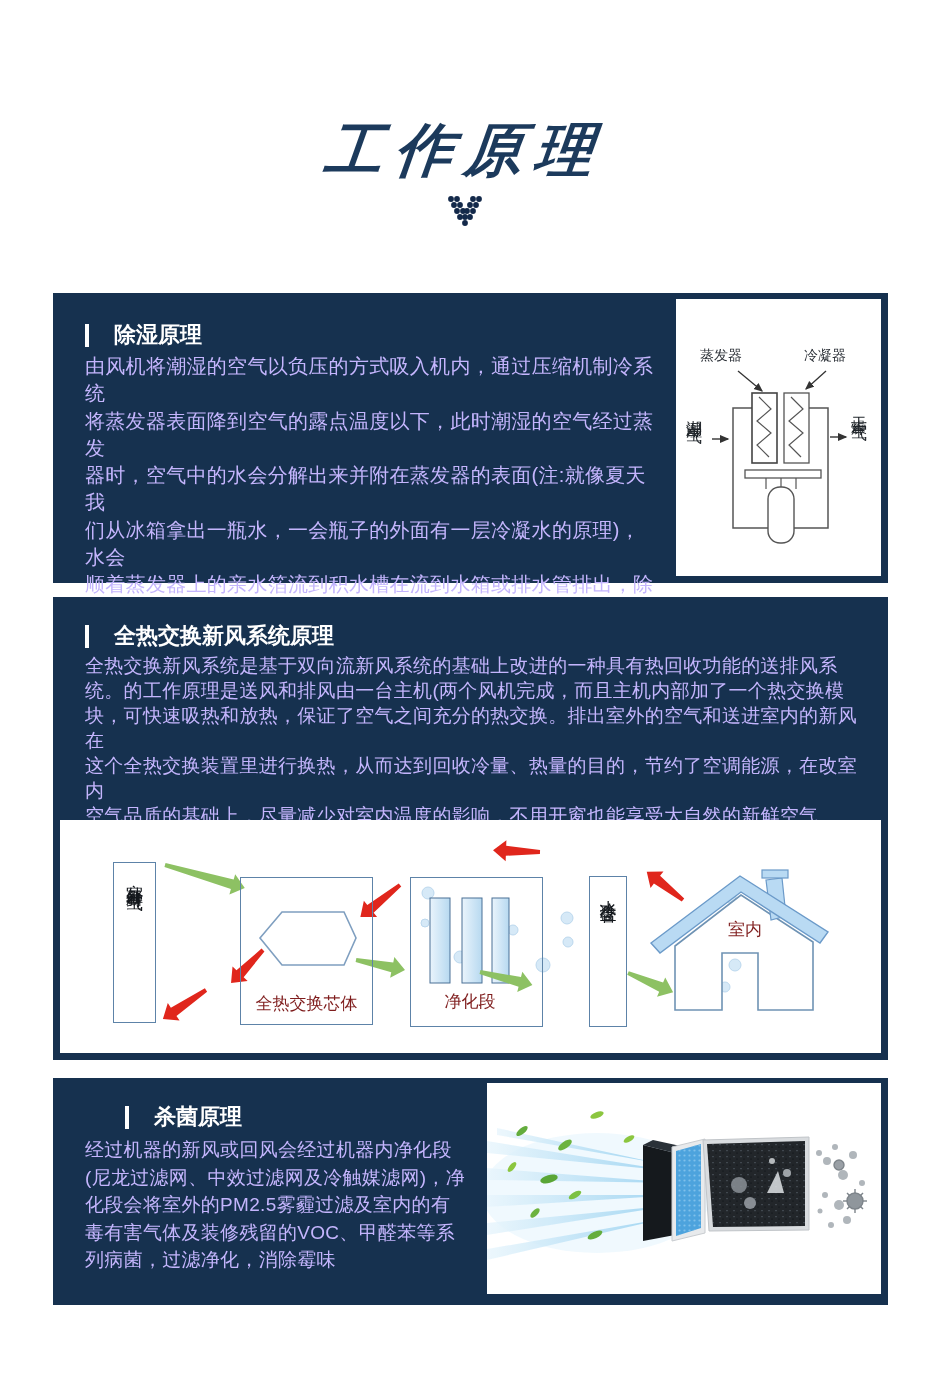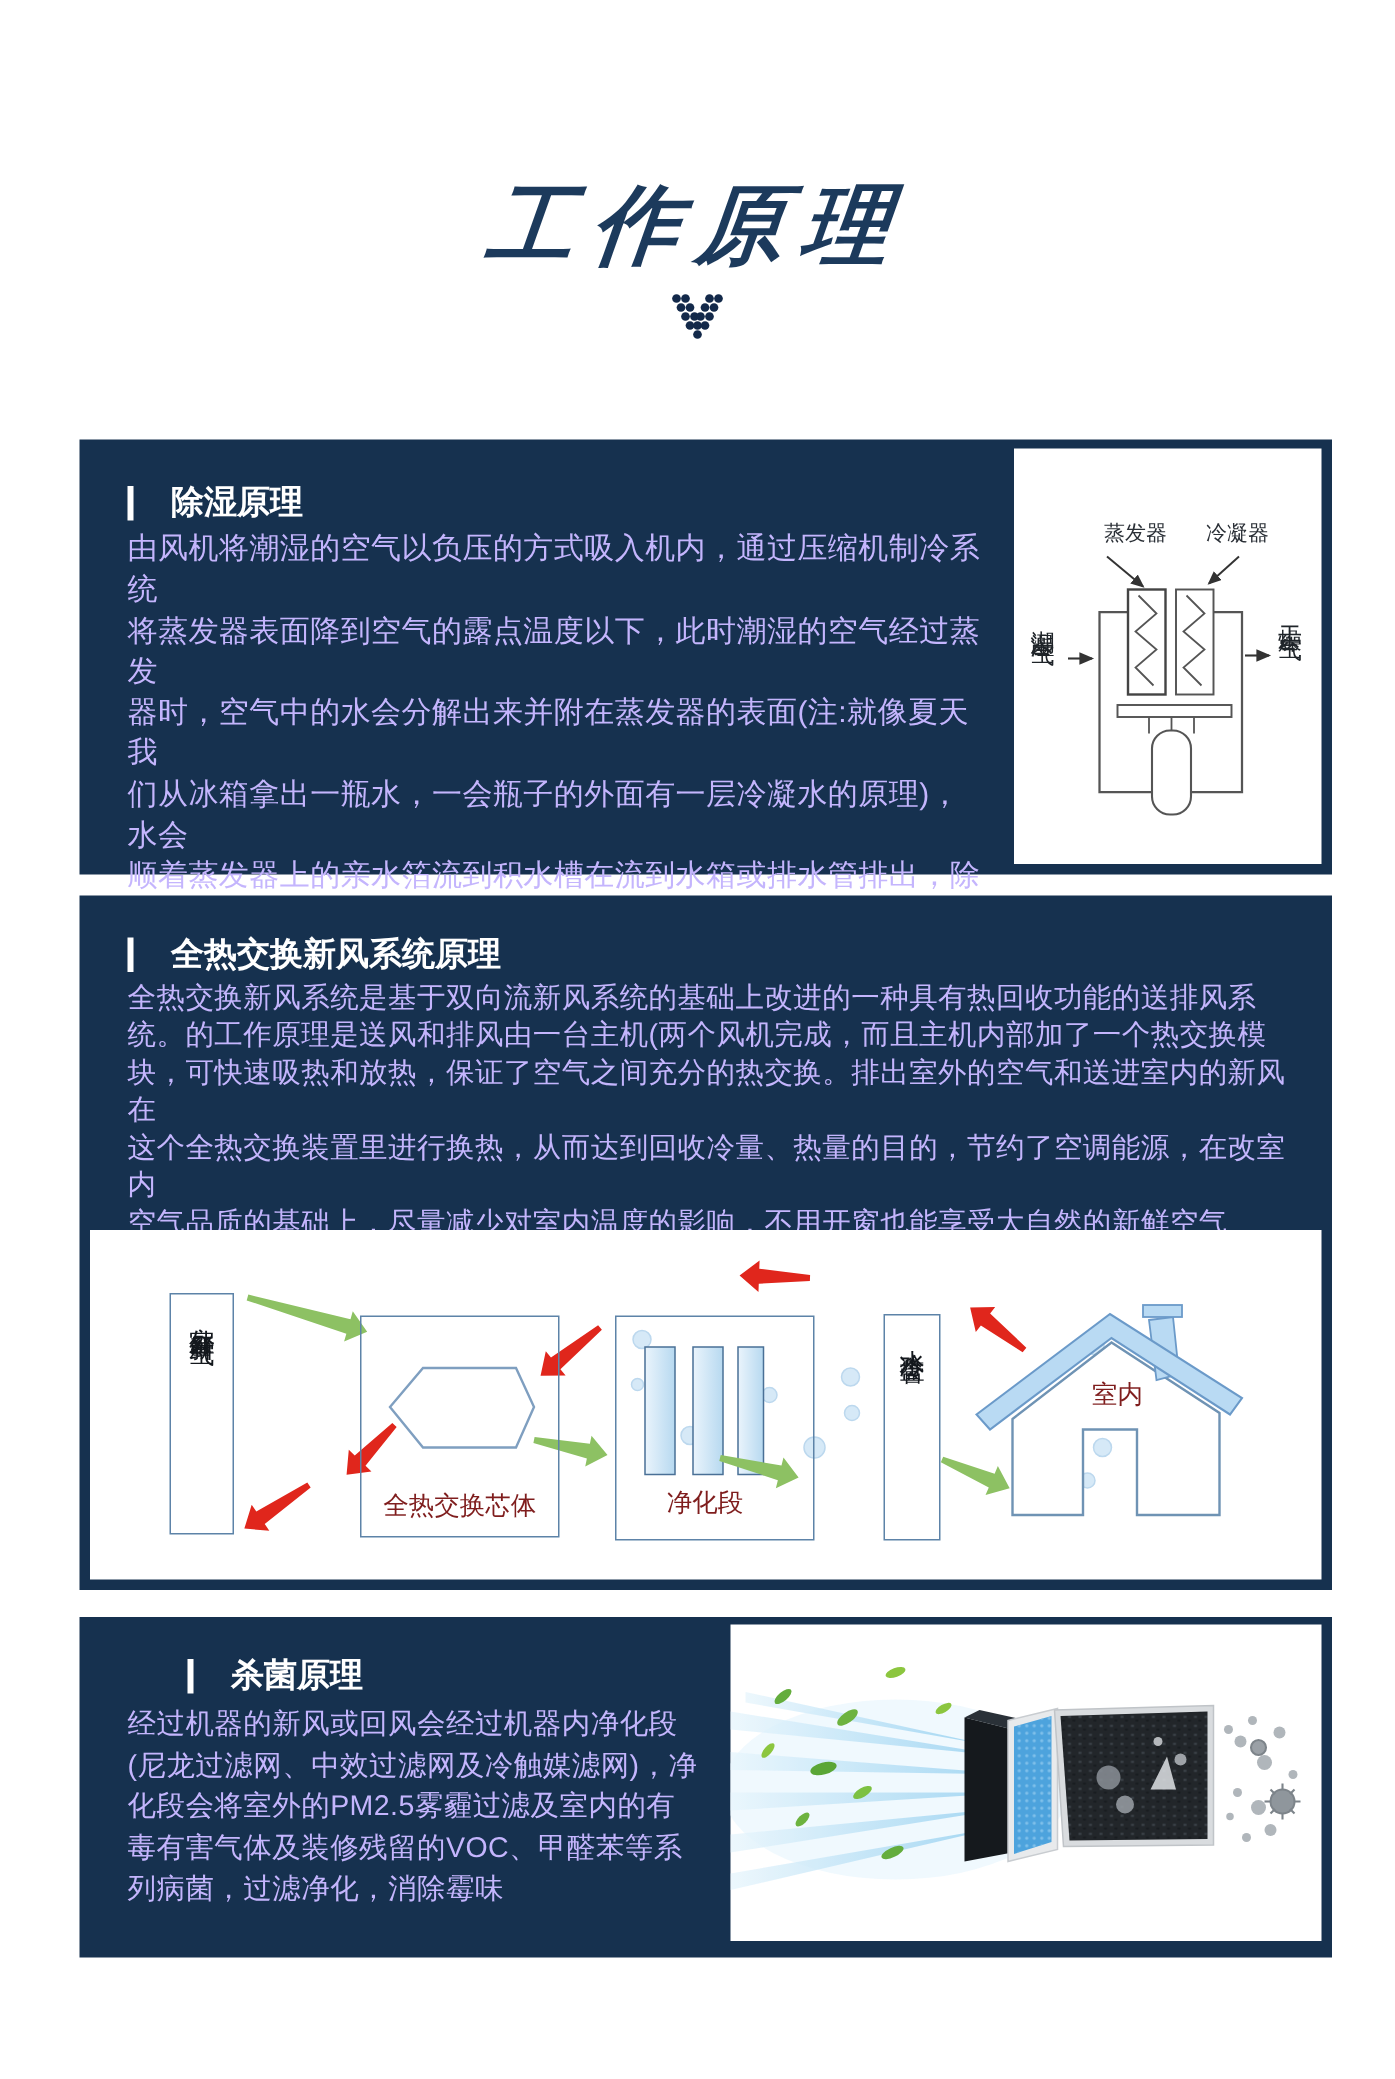--- a/index.html
+++ b/index.html
@@ -113,21 +113,21 @@
       <rect x="69" y="171" width="76" height="8" fill="#ffffff" stroke="#555" stroke-width="1.3"></rect>
       <line x1="90" y1="179" x2="90" y2="190" stroke="#555" stroke-width="1.2"></line>
       <line x1="120" y1="179" x2="120" y2="190" stroke="#555" stroke-width="1.2"></line>
       <line x1="105" y1="179" x2="105" y2="188" stroke="#555" stroke-width="1.2"></line>
 
       <rect x="92" y="188" width="26" height="56" rx="12" fill="#ffffff" stroke="#555" stroke-width="1.4"></rect>
 
       <line x1="36" y1="140" x2="52" y2="140" stroke="#333" stroke-width="1.4" marker-end="url(#arrB)"></line>
       <line x1="154" y1="138" x2="170" y2="138" stroke="#333" stroke-width="1.4" marker-end="url(#arrB)"></line>
     </svg>
-    <div class="abs d1-label" style="left:24px;top:48px;margin-left:36px;">蒸发器</div>
+    <div class="abs d1-label" style="left:24px;top:48px;">蒸发器</div>
     <div class="abs d1-label" style="left:128px;top:48px;">冷凝器</div>
     <div class="abs vtext" style="left:10px;top:108px;">潮湿空气</div>
     <div class="abs vtext" style="left:175px;top:105px;">干燥空气</div>
   </div>
 </section>
 
 <section class="panel panel2">
   <div class="sec-heading">
     <span class="bar"></span>
     <span>全热交换新风系统原理</span>

